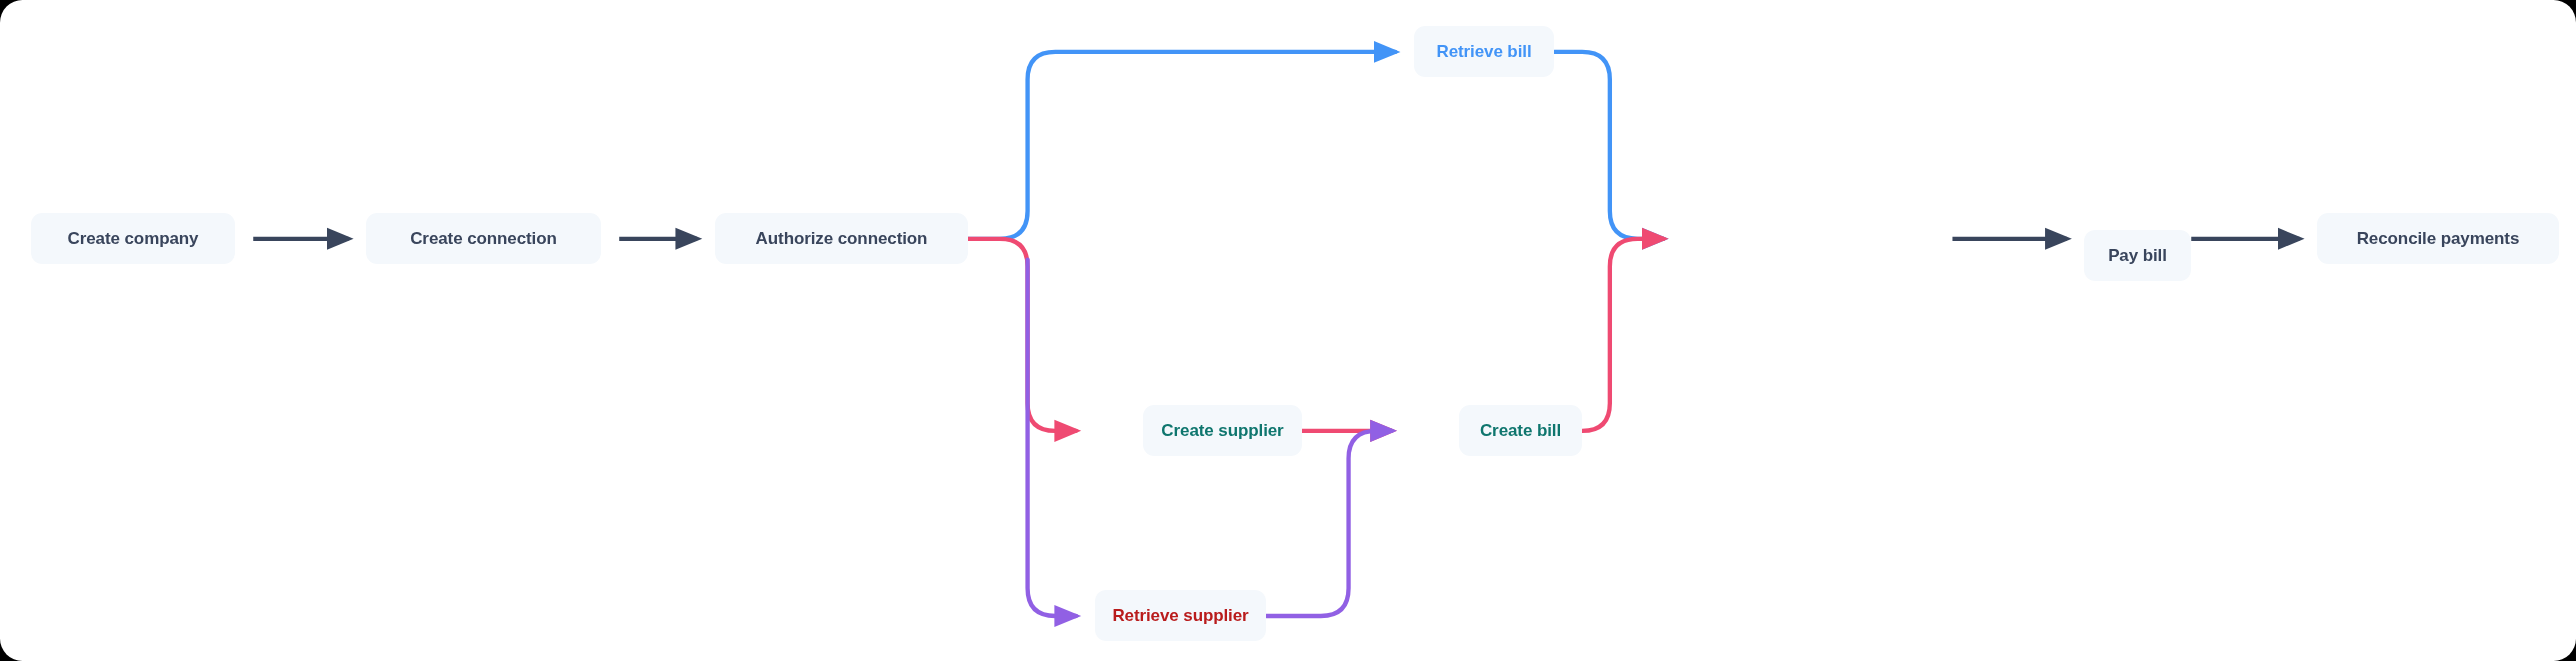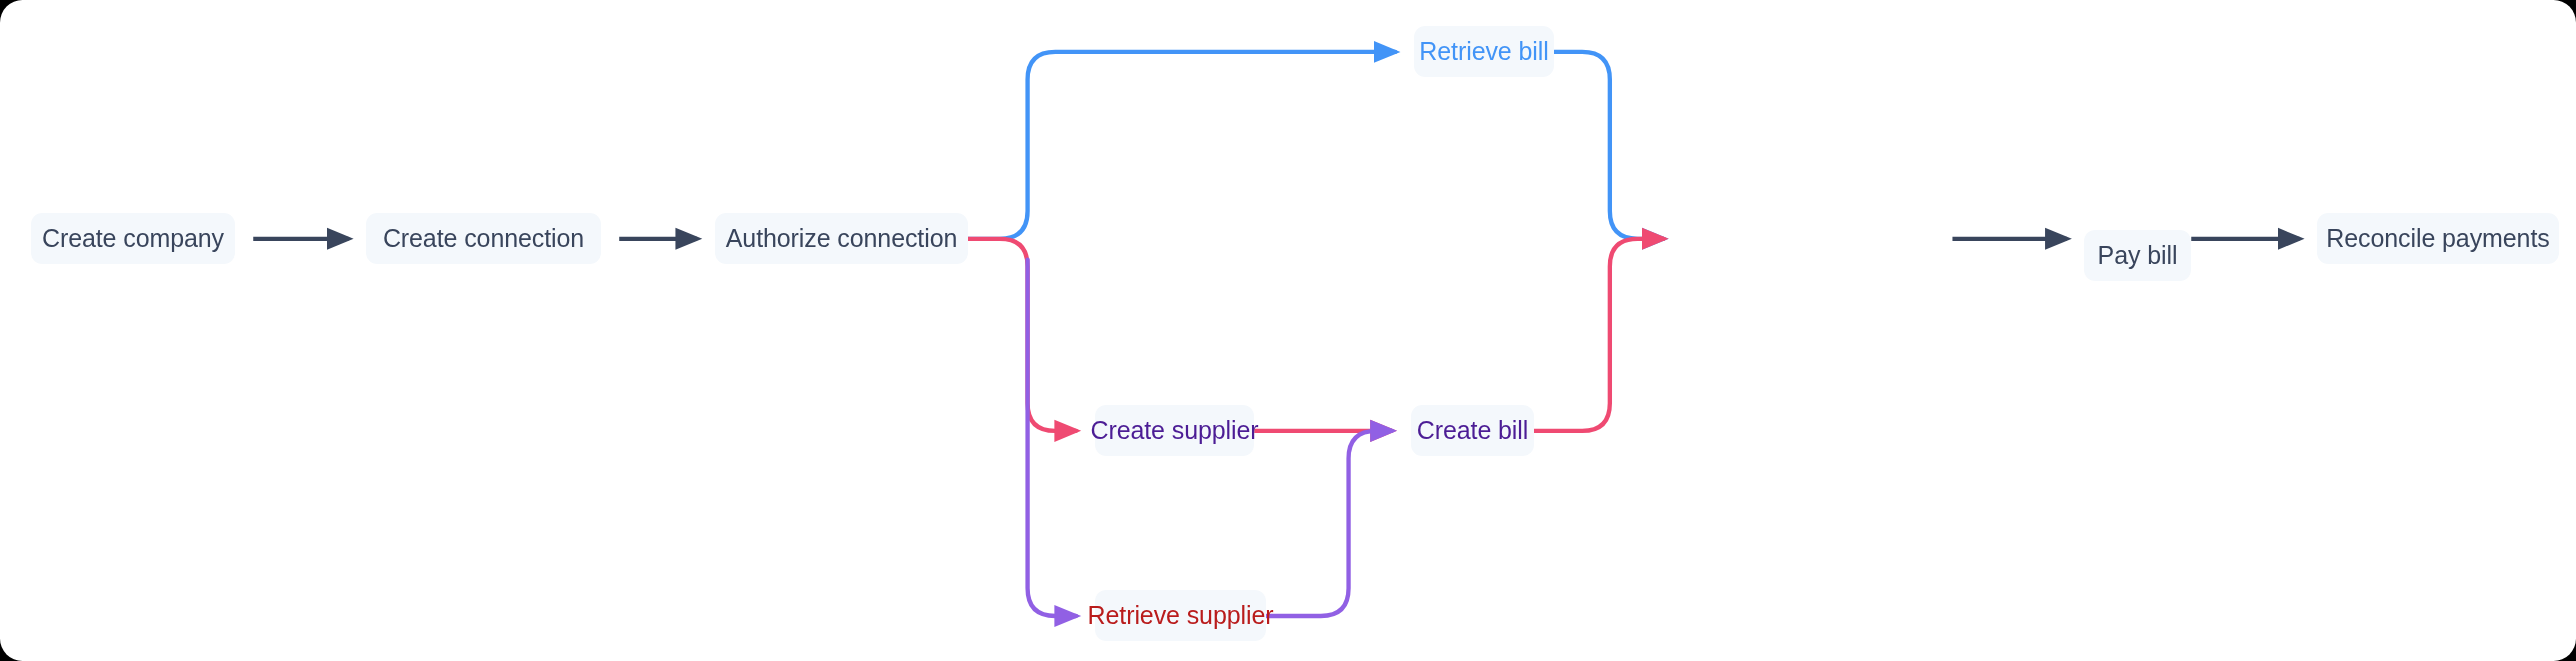--- a/index.html
+++ b/index.html
@@ -24,31 +24,31 @@
     height: 661px;
   }
   .node {
     position: absolute;
     box-sizing: border-box;
     background: #f4f8fc;
     border-radius: 11.3px;
     display: flex;
     align-items: center;
     justify-content: center;
-    font-weight: 400;
-    font-size: 25px;
+    font-weight: 700;
+    font-size: 17px;
     letter-spacing: -0.1px;
     white-space: nowrap;
     line-height: 1;
     padding: 0 16.4px;
     height: 51px;
   }
   .node-dark  { color: #39455c; }
   .node-blue  { color: #4294f7; }
-  .node-pink  { color: #4c1d95; }
+  .node-pink  { color: #0f766e; margin-left: 48px; }
   .node-purp  { color: #b91c1c; }
 </style>
 </head>
 <body>
 
 <div id="canvas-frame">
 
   <svg id="flow-svg" viewBox="0 0 2976 764" xmlns="http://www.w3.org/2000/svg">
     <defs>
       <marker id="ah-dark" markerWidth="7" markerHeight="7" refX="5.0" refY="3" orient="auto" markerUnits="strokeWidth">

